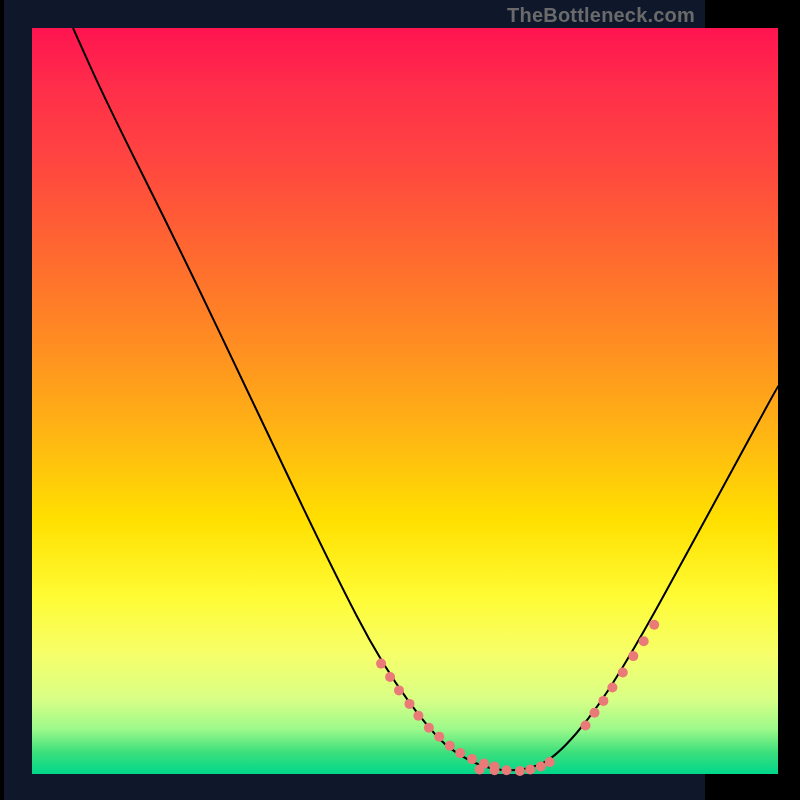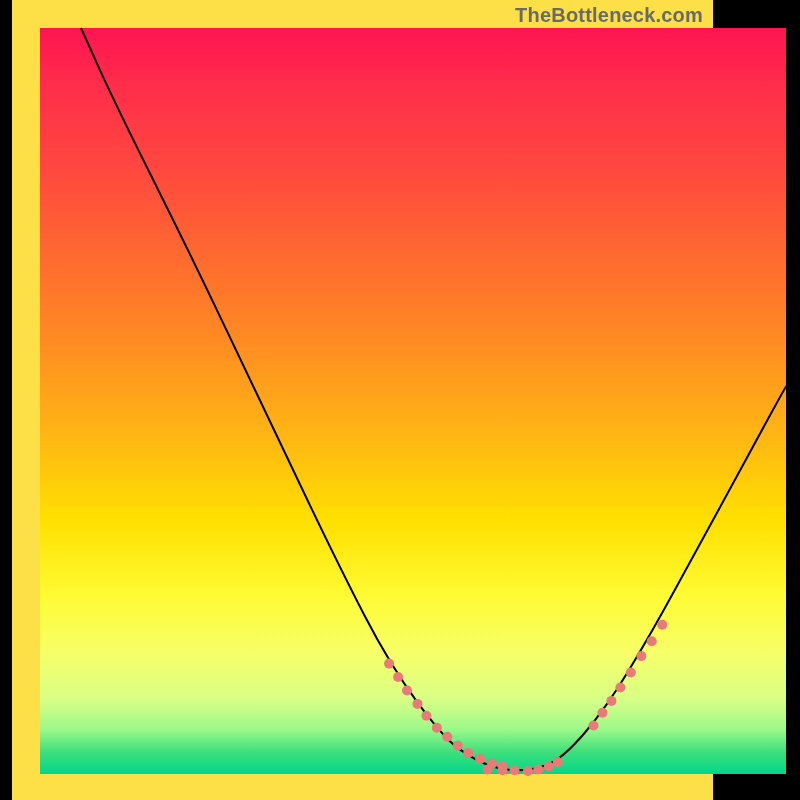--- a/index.html
+++ b/index.html
@@ -5,25 +5,25 @@
   html, body {
     margin: 0;
     padding: 0;
     width: 800px;
     height: 800px;
     background: #000;
     overflow: hidden;
   }
   .frame {
     position: absolute;
-    left: 12px;
+    left: 4px;
     top: 0;
     width: 701px;
     height: 800px;
-    background: #fde047;
+    background: #0f172a;
   }
   .plot {
     position: absolute;
     left: 28px;
     top: 28px;
     width: 746px;
     height: 746px;
     
     background: linear-gradient(to bottom,
       #ff1450 0%,

